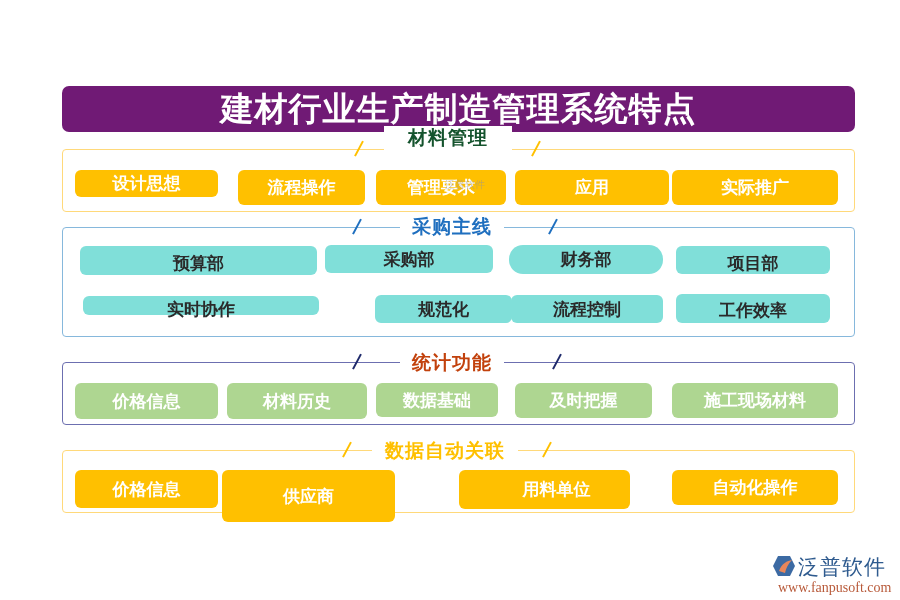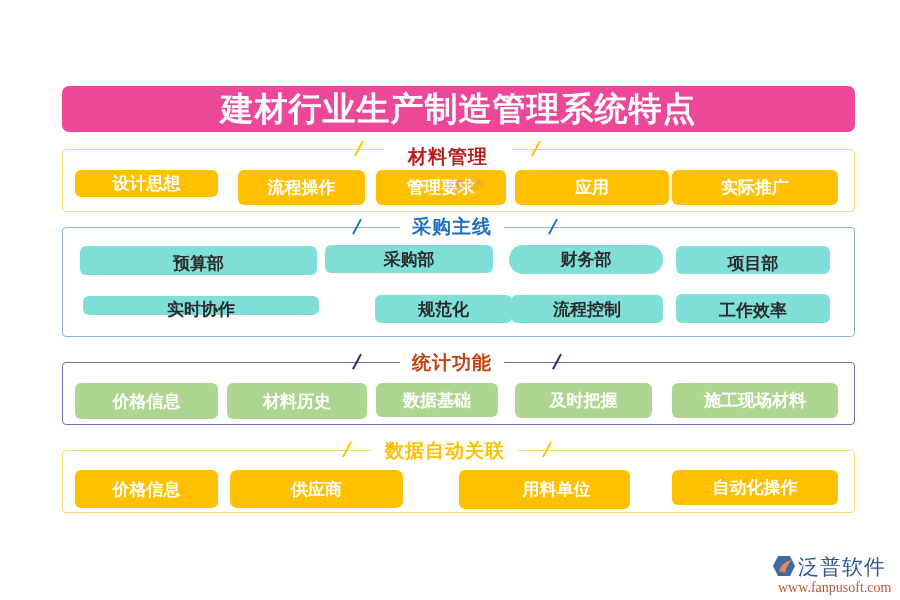--- a/index.html
+++ b/index.html
@@ -3,21 +3,21 @@
 <meta charset="utf-8">
 <style>
   html, body { margin: 0; padding: 0; }
   body {
     width: 900px; height: 600px; background: #ffffff; position: relative; overflow: hidden;
     font-family: "DejaVu Sans", "Liberation Sans", sans-serif;
   }
   .abs { position: absolute; }
   .title-bar {
     left: 62px; top: 86px; width: 793px; height: 46px;
-    background: #ec4899; border-radius: 7px;
+    background: #701a75; border-radius: 7px;
     display: flex; align-items: center; justify-content: center;
   }
   .title-text { color: #ffffff; font-size: 33px; font-weight: bold; letter-spacing: 1px; }
 
   .section { border: 1px solid; border-radius: 4px; box-sizing: border-box; }
   .s1 { left: 62px; top: 149px; width: 793px; height: 63px; border-color: #ffd97a; }
   .s2 { left: 62px; top: 227px; width: 793px; height: 110px; border-color: #86b8dc; }
   .s3 { left: 62px; top: 362px; width: 793px; height: 63px; border-color: #6c6fb0; }
   .s4 { left: 62px; top: 450px; width: 793px; height: 63px; border-color: #ffd97a; }
 
@@ -47,21 +47,21 @@
 </head>
 <body>
 
 <div class="abs title-bar">
   <span class="title-text">建材行业生产制造管理系统特点</span>
 </div>
 
 <div class="abs section s1"></div>
 <div class="abs h-line" style="left:300px;top:149px;width:84px;background:#ffd97a;"></div>
 <div class="abs slash" style="left:358px;top:140px;background:#ffc000;"></div>
-<div class="abs heading" style="left:384px;top:145px;width:128px;color:#b91c1c;text-align:center;">材料管理</div>
+<div class="abs heading" style="left:384px;top:126px;width:128px;color:#14532d;text-align:center;">材料管理</div>
 <div class="abs h-line" style="left:520px;top:149px;width:60px;background:#ffd97a;"></div>
 <div class="abs slash" style="left:535px;top:140px;background:#ffc000;"></div>
 
 <div class="abs btn yellow" style="left:75px;top:170px;width:143px;height:27px;">设计思想</div>
 <div class="abs btn yellow" style="left:238px;top:170px;width:127px;height:35px;">流程操作</div>
 <div class="abs btn yellow" style="left:376px;top:170px;width:130px;height:35px;">管理要求</div>
 <div class="abs btn yellow" style="left:515px;top:170px;width:154px;height:35px;">应用</div>
 <div class="abs btn yellow" style="left:672px;top:170px;width:166px;height:35px;">实际推广</div>
 <div class="abs watermark">泛普软件</div>
 
@@ -96,21 +96,21 @@
 <div class="abs btn green" style="left:672px;top:383px;width:166px;height:35px;">施工现场材料</div>
 
 <div class="abs section s4"></div>
 <div class="abs h-line" style="left:300px;top:450px;width:66px;background:#ffd97a;"></div>
 <div class="abs slash" style="left:346px;top:441px;background:#ffc000;"></div>
 <div class="abs heading" style="left:372px;top:439px;width:146px;color:#ffc000;">数据自动关联</div>
 <div class="abs h-line" style="left:525px;top:450px;width:55px;background:#ffd97a;"></div>
 <div class="abs slash" style="left:546px;top:441px;background:#ffc000;"></div>
 
 <div class="abs btn yellow" style="left:75px;top:470px;width:143px;height:38px;">价格信息</div>
-<div class="abs btn yellow" style="left:230px;top:470px;width:173px;height:38px;border-radius:7px;">供应商</div>
+<div class="abs btn yellow" style="left:222px;top:470px;width:173px;height:52px;">供应商</div>
 <div class="abs btn yellow" style="left:459px;top:470px;width:147px;height:39px;padding-left:24px;">用料单位</div>
 <div class="abs btn yellow" style="left:672px;top:470px;width:166px;height:35px;">自动化操作</div>
 
 <svg class="abs" style="left:772px;top:555px;" width="24" height="22" viewBox="0 0 24 22">
   <polygon points="6,1 18,1 23,11 18,21 6,21 1,11" fill="#3c6aa3"></polygon>
   <path d="M7,16 C10,8 15,6 20,5 C16,9 14,13 13,18 Z" fill="#e8865a"></path>
 </svg>
 <div class="abs logo-name">泛普软件</div>
 <div class="abs logo-url">www.fanpusoft.com</div>
 

